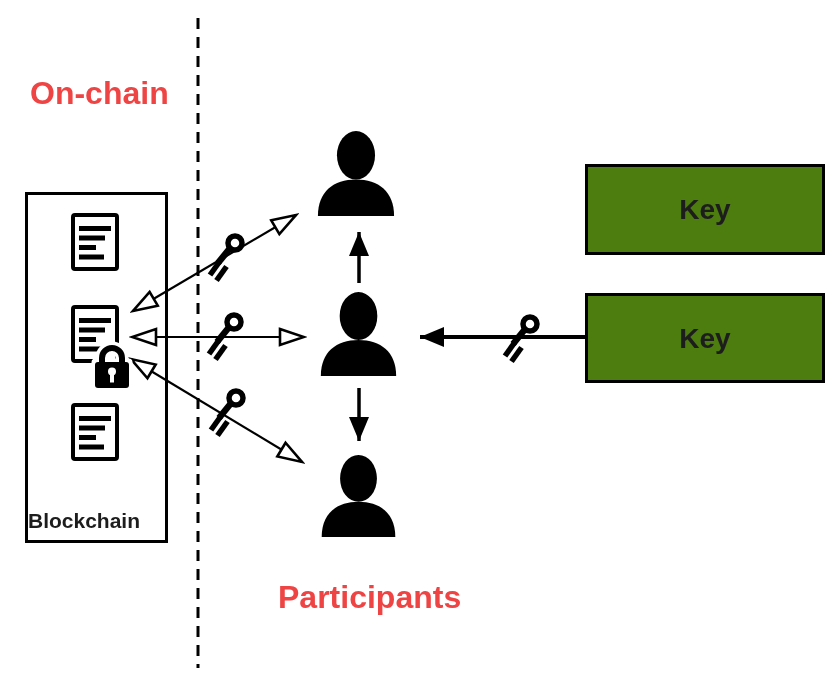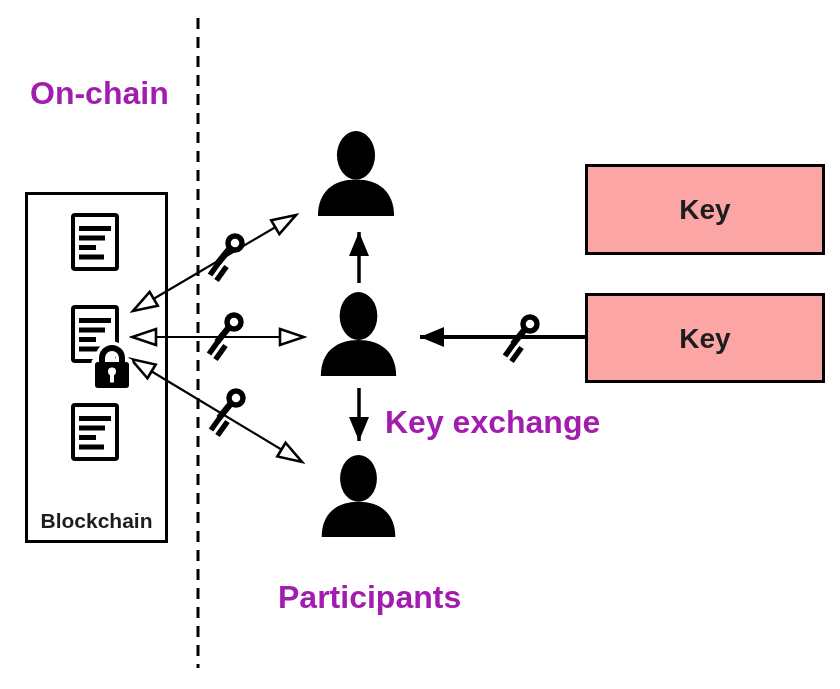--- a/index.html
+++ b/index.html
@@ -18,51 +18,51 @@
     width: 840px; height: 689px;
     z-index: 1;
   }
   .heading {
     position: absolute;
     z-index: 2;
     font-size: 32px;
     font-weight: bold;
     line-height: 1;
     white-space: nowrap;
-    color: #a21caf;
+    color: #ef4444;
   }
   .lbl-onchain      { left: 30px;  top: 77px; }
   .lbl-offchain     { left: 222px; top: 77px; }
   .lbl-keyexchange  { left: 385px; top: 406px; }
   .lbl-participants { left: 278px; top: 581px; }
 
   .blockchain-box {
     position: absolute;
     z-index: 2;
     left: 25px; top: 192px;
     width: 137px; height: 345px;
     border: 3px solid #000;
     background: transparent;
   }
   .blockchain-label {
     position: absolute;
     left: 0; right: 0;
     top: 315px;
-    text-align: center;
+    text-align: left;
     font-size: 21px;
     font-weight: bold;
     line-height: 1;
     color: #1d1d1d;
   }
   .side-box {
     position: absolute;
     z-index: 2;
     width: 234px;
     border: 3px solid #000;
-    background: #fca5a5;
+    background: #4d7c0f;
     display: flex;
     flex-direction: column;
     align-items: center;
     justify-content: center;
     font-size: 28px;
     font-weight: bold;
     line-height: 31px;
     text-align: center;
     color: #1d1d1d;
   }
@@ -133,21 +133,20 @@
       <circle cx="112" cy="371.5" r="4" fill="#fff"></circle>
       <rect x="110" y="371" width="4" height="11.5" fill="#fff"></rect>
     </g>
 
     <use href="#sym-person" x="311" y="131" width="90" height="85"></use>
     <use href="#sym-person" x="314" y="292" width="89" height="84"></use>
     <use href="#sym-person" x="314" y="455" width="89" height="82"></use>
   </svg>
 
   <div class="heading lbl-onchain">On-chain</div>
-  <div class="heading lbl-keyexchange">Key exchange</div>
   <div class="heading lbl-participants">Participants</div>
 
   <div class="blockchain-box">
     <div class="blockchain-label">Blockchain</div>
   </div>
 
   <div class="side-box box-key-management">
     <span>Key</span>
   </div>
 

